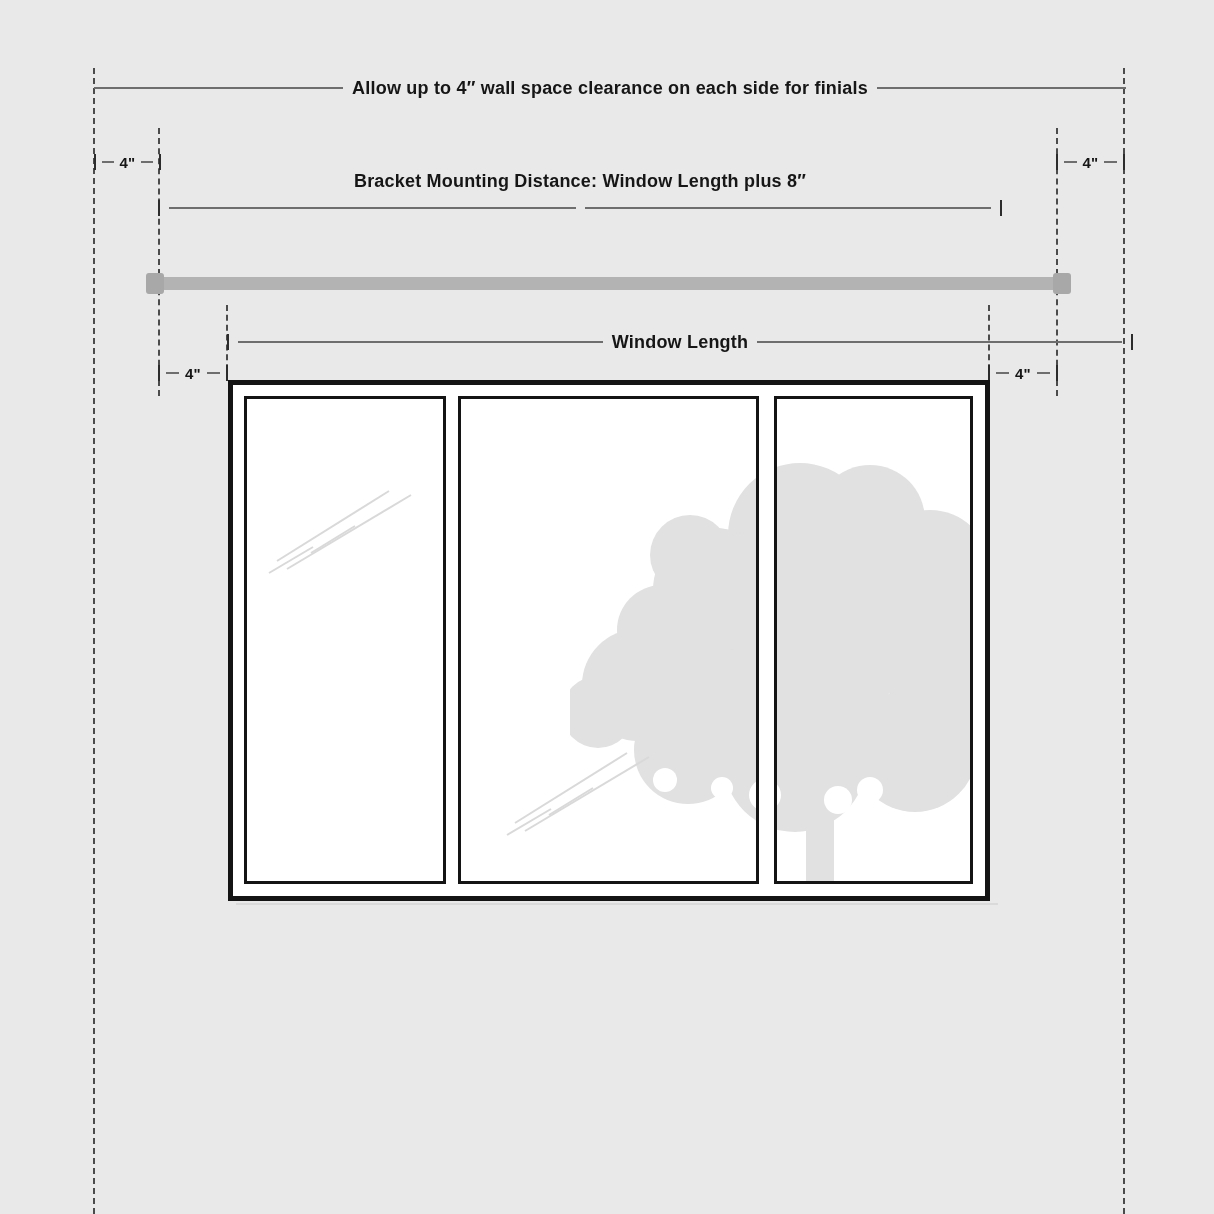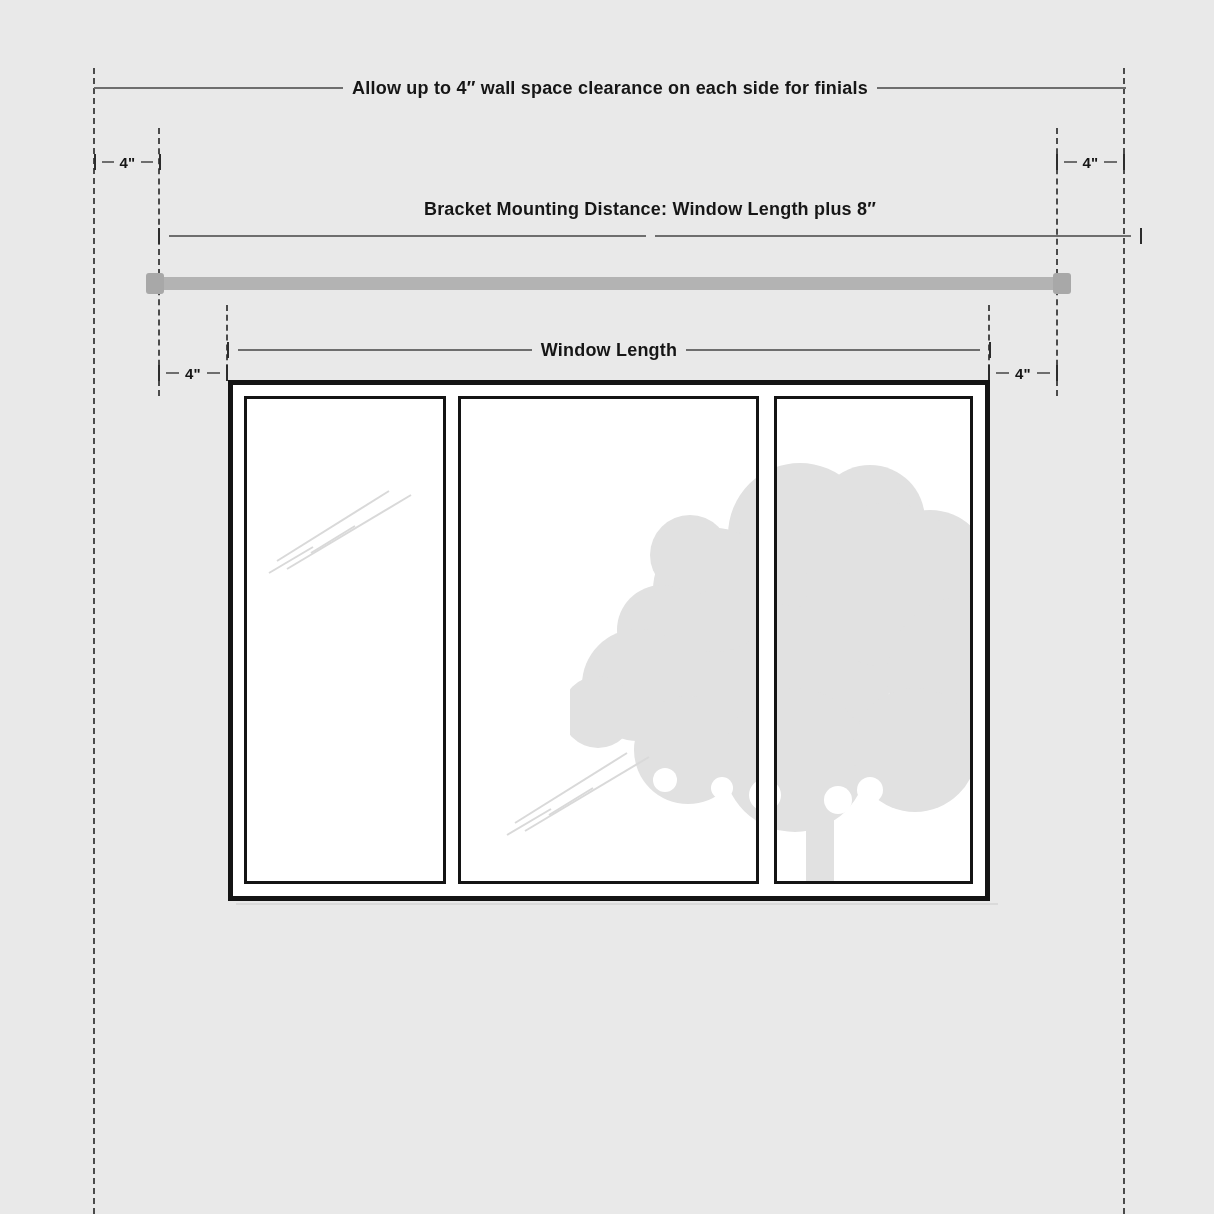--- a/index.html
+++ b/index.html
@@ -23,23 +23,23 @@
 
   
   .mrow{position:absolute;display:flex;align-items:center;height:20px;gap:9px;}
   .mrow .mline{flex:1;height:2px;background:var(--line);}
   .mrow .tick{flex:none;width:2px;height:16px;background:var(--tick);}
   .mtext{flex:none;font-weight:bold;color:var(--text);white-space:nowrap;font-size:18px;letter-spacing:.2px;}
   .mtext.small{font-size:15px;}
   .row-finial{left:94px;top:78px;width:1032px;}
   .row-4-top-left{left:94px;top:152px;width:67px;gap:6px;}
   .row-4-top-right{left:1056px;top:152px;width:69px;gap:6px;}
-  .row-bracket{left:158px;top:226px;width:984px;}
+  .row-bracket{left:158px;top:198px;width:844px;}
   .row-bracket .line1{position:absolute;left:0;right:0;top:-27px;text-align:center;font-weight:bold;font-size:18px;color:var(--text);letter-spacing:.2px;}
-  .row-winlen{left:227px;top:340px;width:764px;}
+  .row-winlen{left:227px;top:332px;width:906px;}
   .row-4-bot-left{left:158px;top:363px;width:70px;gap:6px;}
   .row-4-bot-right{left:988px;top:363px;width:70px;gap:6px;}
 
   
   .rod-body{position:absolute;left:155px;top:277px;width:905px;height:13px;background:var(--rod);border-radius:2px;}
   .rod-cap{position:absolute;top:273px;width:18px;height:21px;background:var(--rod-cap);border-radius:3px;}
   .rod-cap.left{left:146px;}
   .rod-cap.right{left:1053px;}
 
   

